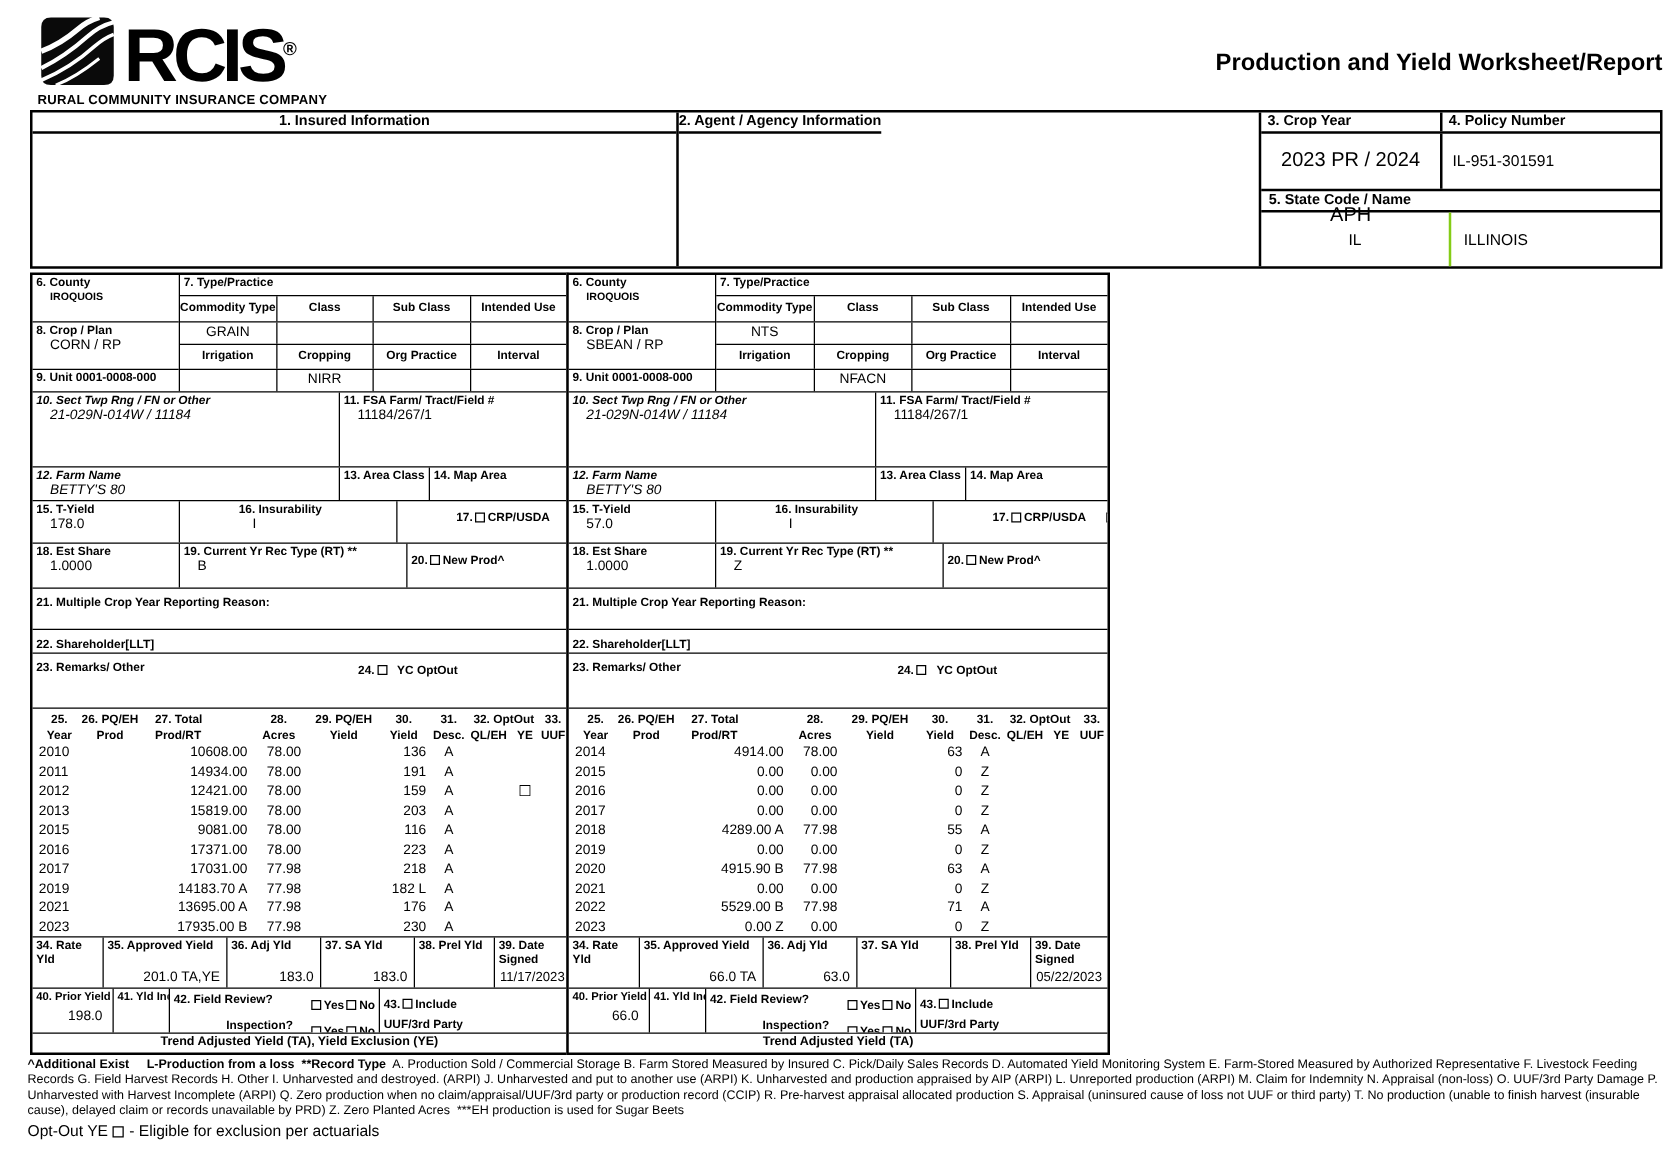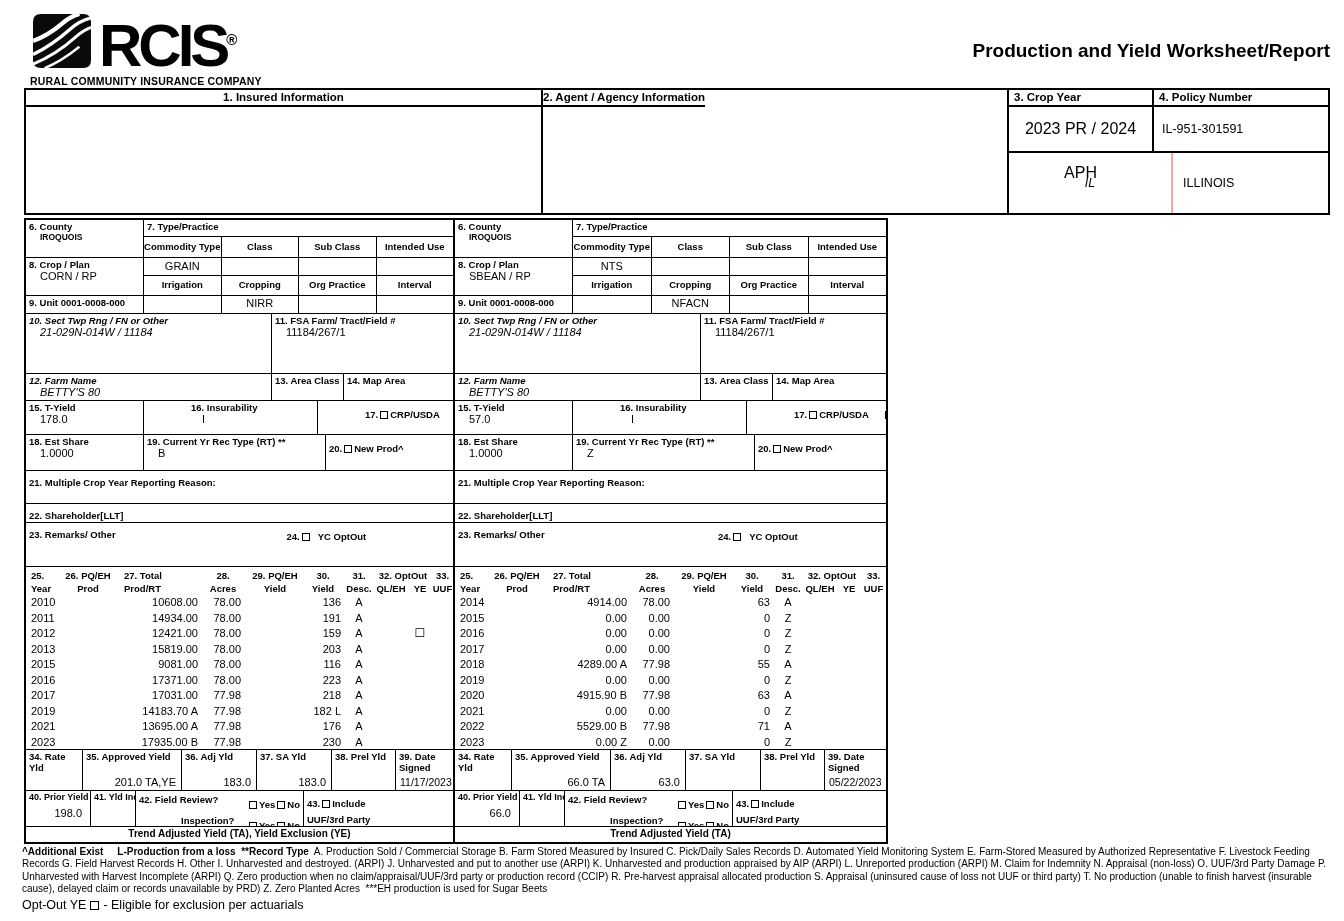--- a/index.html
+++ b/index.html
@@ -28,21 +28,21 @@
              text-align: center; line-height: 15px; }
   .tt-body { flex: 1; }
   .tt3-hdr { display: flex; height: 17px; border-bottom: 2px solid #000; }
   .tt3-hdr .cyl { width: 145px; border-right: 2px solid #000; font-size: 11.5px; font-weight: bold; padding-left: 5px; line-height: 15px; }
   .tt3-hdr .pnl { flex: 1; font-size: 11.5px; font-weight: bold; padding-left: 5px; line-height: 15px; }
   .tt3-val { display: flex; height: 46px; border-bottom: 2px solid #000; }
   .tt3-val .cyv { width: 145px; border-right: 2px solid #000; text-align: center; font-size: 16px; line-height: 44px; }
   .tt3-val .pv  { flex: 1; font-size: 12.5px; line-height: 44px; padding-left: 8px; }
   .tt3-stband { height: 17px; border-bottom: 2px solid #000; font-size: 11.5px; font-weight: bold; padding-left: 6px; line-height: 15px; }
   .tt3-stval { flex: 1; display: flex; }
-  .tt3-stval .sc { width: 164px; border-right: 2px solid #fca5a5; display: flex; align-items: center; justify-content: center; font-size: 12.5px; font-style: italic; }
+  .tt3-stval .sc { width: 152px; border-right: 2px solid #84cc16; display: flex; align-items: center; justify-content: center; font-size: 12.5px; }
   .tt3-stval .sn { flex: 1; display: flex; align-items: center; padding-left: 10px; font-size: 12.5px; }
 
   
   .panel { position: absolute; top: 218px; border: 2.5px solid #000; background: #fff; }
   .panel.pA { left: 24px; width: 431px; }
   .panel.pB { left: 453px; width: 435px; }
   .lbl { font-size: 9.5px; font-weight: bold; line-height: 11px; }
   .val { font-size: 11px; line-height: 13px; }
   .ind { padding-left: 11px; }
 
@@ -79,21 +79,21 @@
   .cb { display: inline-block; width: 8px; height: 8px; border: 1.3px solid #000;
         vertical-align: -1px; margin: 0 2px 0 2px; background: #fff; }
   .cbline { white-space: nowrap; padding-top: 3px; }
   .gap8 { display: inline-block; width: 14px; }
 
   
   .prodtbl { height: 183px; border-bottom: 1.5px solid #000; padding-top: 2px; overflow: hidden; }
   .prodtbl table { width: 100%; border-collapse: collapse; table-layout: fixed; }
   .prodtbl th { font-size: 9.5px; font-weight: bold; text-align: center; height: 13px; line-height: 12px; overflow: hidden; }
   .prodtbl td { font-size: 11px; height: 15.5px; line-height: 15px; overflow: hidden; }
-  .prodtbl .th-l { text-align: left; padding-left: 5px; margin-top: 32px; }
+  .prodtbl .th-l { text-align: center; padding-left: 5px; margin-top: 32px; }
   .prodtbl .th-l2 { text-align: left; padding-left: 12px; }
   .prodtbl td:nth-child(1) { text-align: left; padding-left: 5px; }
   .prodtbl td:nth-child(2) { text-align: right; }
   .prodtbl td:nth-child(3) { text-align: right; }
   .prodtbl td:nth-child(4) { text-align: right; padding-right: 7px; }
   .prodtbl td:nth-child(5) { text-align: center; }
   .prodtbl td:nth-child(6) { text-align: right; padding-right: 3px; }
   .prodtbl td:nth-child(7) { text-align: center; }
   .prodtbl td:nth-child(8) { text-align: center; }
   .prodtbl td:nth-child(9) { text-align: center; font-size: 12px; }
@@ -155,20 +155,21 @@
     </div>
     <div class="tt-col3">
       <div class="tt3-hdr">
         <div class="cyl">3. Crop Year</div>
         <div class="pnl">4. Policy Number</div>
       </div>
       <div class="tt3-val">
         <div class="cyv">2023 PR / 2024 APH</div>
         <div class="pv">IL-951-301591</div>
       </div>
+      <div class="tt3-stband">5. State Code / Name</div>
       <div class="tt3-stval">
         <div class="sc">IL</div>
         <div class="sn">ILLINOIS</div>
       </div>
     </div>
   </div>
 
   <div class="panel pA">
     <div class="top5">
       <div class="t5-left">

